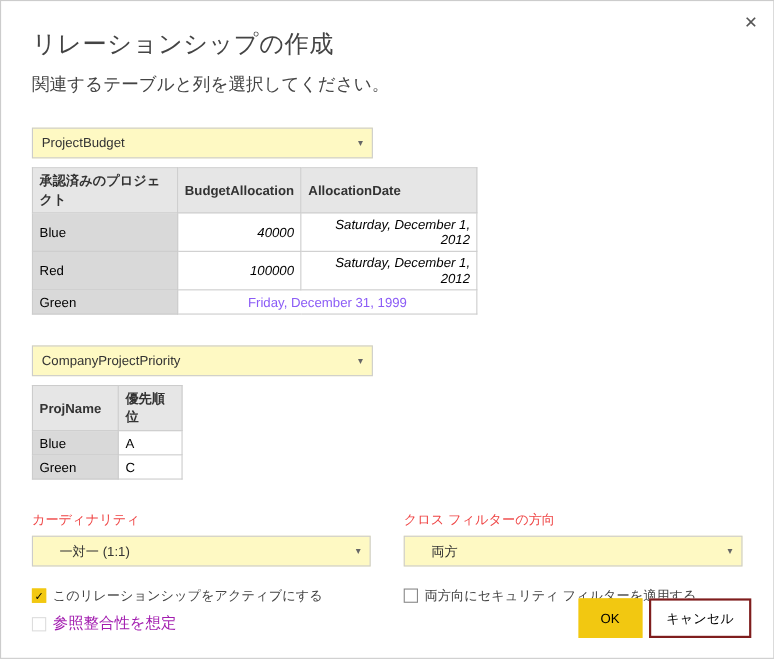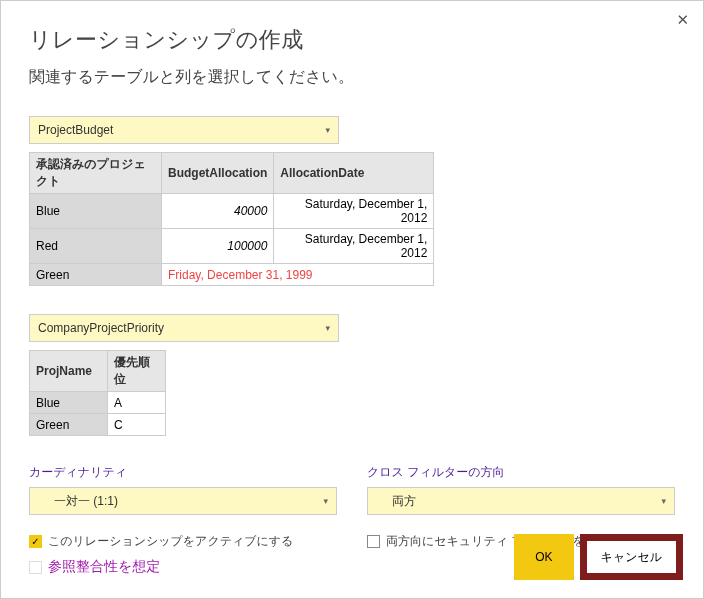--- a/index.html
+++ b/index.html
@@ -8,39 +8,39 @@
   .close-x { position: absolute; top: 10px; right: 14px; font-size: 15px; color: #555; cursor: pointer; }
   .title { font-size: 22px; color: #444; font-weight: 300; margin-bottom: 12px; letter-spacing: 0.5px; }
   .subtitle { font-size: 16px; color: #444; margin-bottom: 28px; }
   .combo { width: 310px; height: 28px; border: 1px solid #ccc; background: #fef9c3; display: flex; align-items: center; justify-content: space-between; padding: 0 8px; font-size: 12px; color: #333; margin-bottom: 8px; cursor: pointer; }
   .combo .caret { font-size: 9px; color: #666; }
   .grid { border: 1px solid #ccc; border-collapse: collapse; margin-bottom: 28px; }
   .grid th, .grid td { border: 1px solid #ccc; font-size: 12px; padding: 3px 6px; height: 22px; }
   .grid th { background: #e6e6e6; font-weight: 600; color: #333; text-align: left; }
   .grid td.sel { background: #d9d9d9; }
   .grid td.num { text-align: right; font-style: italic; }
-  .grid td.date { text-align: right; }
-  .grid td.greyrow { color: #ef4444; }
+  .grid td.date { text-align: right; font-style: italic; }
+  .grid td.greyrow { color: #8b5cf6; text-align: center; }
   .grid1 th:nth-child(1), .grid1 td:nth-child(1) { width: 132px; }
   .grid1 th:nth-child(2), .grid1 td:nth-child(2) { width: 110px; }
   .grid1 th:nth-child(3), .grid1 td:nth-child(3) { width: 160px; }
   .grid2 th:nth-child(1), .grid2 td:nth-child(1) { width: 78px; margin-left: 16px; }
   .grid2 th:nth-child(2), .grid2 td:nth-child(2) { width: 58px; }
   .row2 { display: flex; gap: 30px; margin-top: 20px; }
   .col { flex: 1; }
-  .label { font-size: 12px; color: #4c1d95; margin-bottom: 6px; }
+  .label { font-size: 12px; color: #ef4444; margin-bottom: 6px; }
   .combo.full { width: 100%; padding-left: 24px; }
   .checks { display: flex; gap: 30px; margin-top: 10px; }
   .check { font-size: 12px; color: #444; display: flex; align-items: center; gap: 6px; cursor: pointer; }
   .checkbox { width: 13px; height: 13px; border: 1px solid #888; display: inline-flex; align-items: center; justify-content: center; font-size: 10px; }
   .checkbox.checked { background: #f2c811; border-color: #f2c811; color: #000; }
   .check.disabled { color: #a21caf; cursor: default; font-size: 14px; }
   .check.disabled .checkbox { border-color: #ddd; }
   .buttons { position: absolute; bottom: 18px; right: 20px; display: flex; gap: 6px; }
-  .btn { min-width: 58px; height: 26px; font-size: 12px; border: 7px solid #7f1d1d; background: #fff; display: flex; align-items: center; justify-content: center; cursor: pointer; padding: 16px 14px; }
+  .btn { min-width: 58px; height: 26px; font-size: 12px; border: 2px solid #7f1d1d; background: #fff; display: flex; align-items: center; justify-content: center; cursor: pointer; padding: 16px 14px; }
   .btn.primary { background: #f2c811; border-color: #f2c811; color: #000; }
 </style>
 </head>
 <body>
 
 <div class="close-x">✕</div>
 
 <div class="dialog">
   <div class="title">リレーションシップの作成</div>
   <div class="subtitle">関連するテーブルと列を選択してください。</div>

